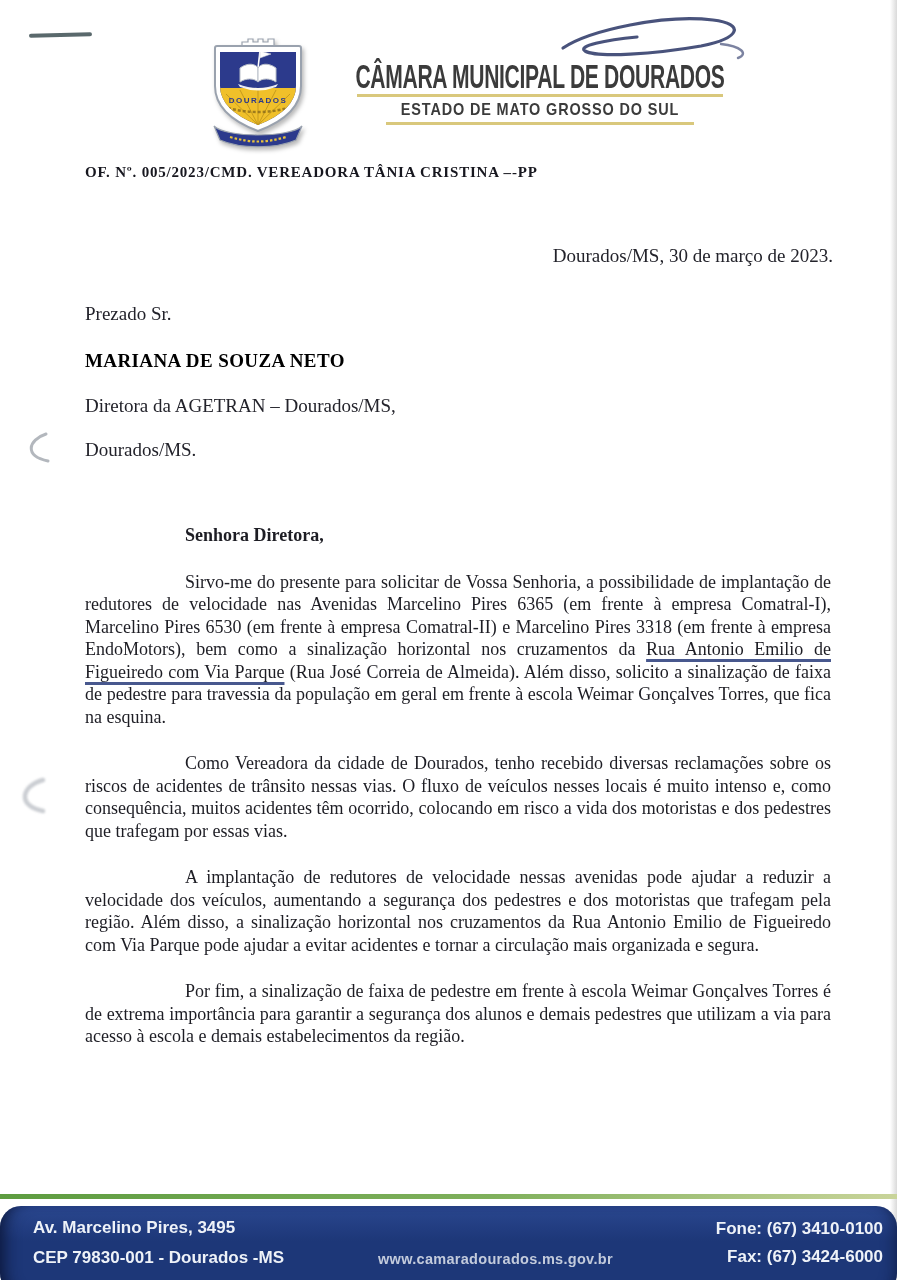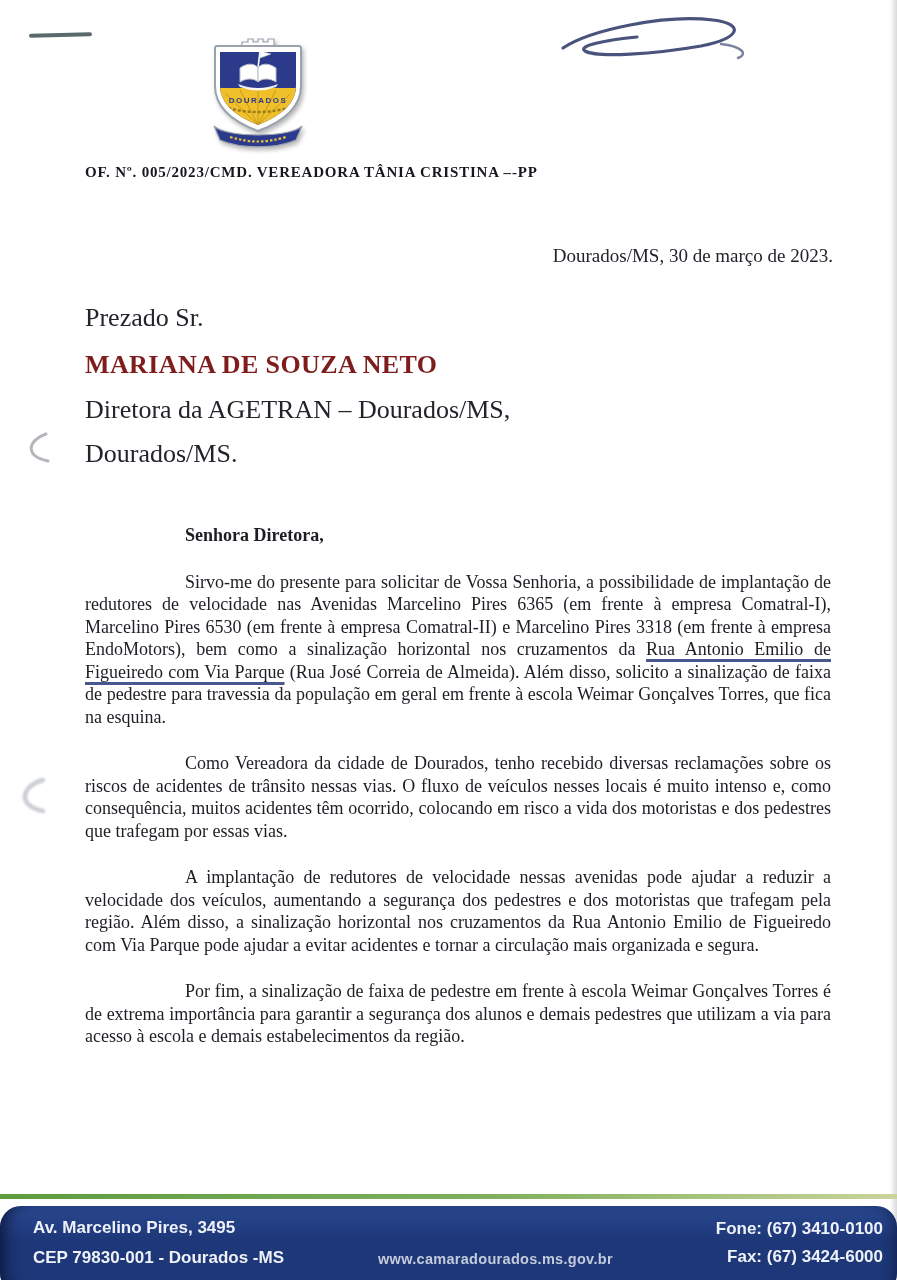--- a/index.html
+++ b/index.html
@@ -25,23 +25,23 @@
   .gold-rule-1{position:absolute;left:50%;top:36px;transform:translateX(-50%);
     width:366px;height:3px;background:#d9c87c;}
   .org-subtitle{position:absolute;left:50%;top:42px;transform:translateX(-50%) scaleX(.85);
     white-space:nowrap;font-size:17px;line-height:20px;font-weight:bold;letter-spacing:1px;}
   .gold-rule-2{position:absolute;left:50%;top:64px;transform:translateX(-50%);
     width:308px;height:3px;background:#d9c87c;}
   
   .reference{position:absolute;left:85px;top:164px;font-size:15px;font-weight:bold;
     letter-spacing:.8px;color:#17171f;}
   .dateline{position:absolute;right:64px;top:209px;font-size:19px;color:#23232b;margin-top:36px;}
-  .rcpt{position:absolute;left:85px;font-size:26px;color:#23232b;}
+  .rcpt{position:absolute;left:85px;font-size:19px;color:#23232b;}
   .rcpt-greeting{top:303px;}
-  .rcpt-name{top:350px;font-weight:bold;letter-spacing:.4px;color:#7f1d1d;}
+  .rcpt-name{top:350px;font-weight:bold;letter-spacing:.4px;color:#000000;}
   .rcpt-role{top:395px;}
   .rcpt-city{top:439px;}
   .body-block{position:absolute;left:85px;top:524px;width:746px;}
   .body-block p{margin:0 0 24px 0;font-size:18px;line-height:22.5px;
     text-align:justify;text-indent:100px;color:#1d1d24;}
   .salutation{font-weight:bold;color:#15151c;}
   .pen-underline{
     text-decoration:underline;
     text-decoration-color:rgba(52,70,130,.9);
     text-decoration-thickness:2.5px;
@@ -108,20 +108,26 @@
       <path d="M42,46 Q62,54 82,46 L80,49 Q62,56 44,49 Z" fill="#ffffff" opacity=".9"></path>
 
       <path d="M32,70 Q62,78 92,70" fill="none" stroke="#8a6a1a" stroke-width="2.5" stroke-dasharray="3,2" opacity=".8"></path>
       <text x="62" y="65" text-anchor="middle" font-family="Liberation Sans, sans-serif" font-size="8" font-weight="bold" fill="#2c3a8c" letter-spacing="1.5">DOURADOS</text>
     </g>
 
     <path d="M18,88 C30,100 94,100 106,88 L100,102 C80,111 44,111 24,102 Z" fill="#2c3a8c" stroke="#9aa2ae" stroke-width="1.2"></path>
     <path d="M34,99 C55,105 69,105 90,99" fill="none" stroke="#e8c23a" stroke-width="2.2" stroke-dasharray="2.5,2"></path>
   </svg>
 
+  <div class="header-text">
+    <div class="org-name">CÂMARA MUNICIPAL DE DOURADOS</div>
+    <div class="gold-rule-1"></div>
+    <div class="org-subtitle">ESTADO DE MATO GROSSO DO SUL</div>
+    <div class="gold-rule-2"></div>
+  </div>
 
   <div class="reference">OF. Nº. 005/2023/CMD. VEREADORA TÂNIA CRISTINA –-PP</div>
   <div class="dateline">Dourados/MS, 30 de março de 2023.</div>
 
   <div class="rcpt rcpt-greeting">Prezado Sr.</div>
   <div class="rcpt rcpt-name">MARIANA DE SOUZA NETO</div>
   <div class="rcpt rcpt-role">Diretora da AGETRAN – Dourados/MS,</div>
   <div class="rcpt rcpt-city">Dourados/MS.</div>
 
   <div class="body-block">

